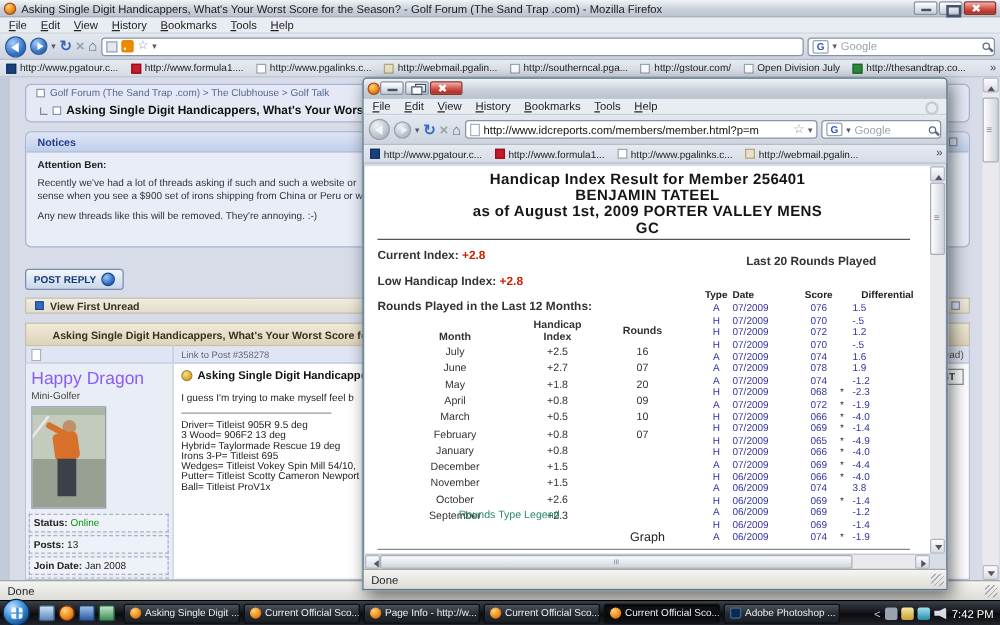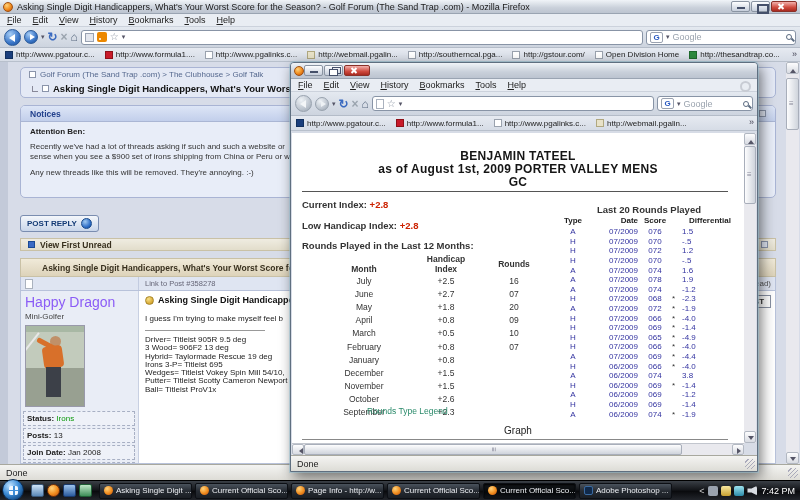--- a/index.html
+++ b/index.html
@@ -159,21 +159,21 @@
   .m-hrow{display:flex;font-weight:bold;text-align:center;}
   .m-c1{width:88px;text-align:center;}
   .m-c2{width:76px;text-align:center;}
   .m-c3{width:60px;text-align:center;}
   .m-row{display:flex;height:13.2px;align-items:center;}
   .legend-link{position:absolute;font-size:8.5px;color:#2a8a6a;}
   .rounds-title{position:absolute;font-size:9.5px;font-weight:bold;color:#333;text-align:center;}
   .rounds-tbl{position:absolute;left:268px;width:178px;font-size:8px;color:#3333a0;}
   .r-hrow{display:flex;font-weight:bold;color:#222;}
   .r-c1{width:26px;text-align:center;}
-  .r-c2{width:52px;text-align:right;}
+  .r-c2{width:52px;text-align:left;}
   .r-c3{width:34px;text-align:center;}
   .r-c4{width:10px;text-align:left;color:#333;}
   .r-c5{width:50px;}
   .r-row{display:flex;height:9.6px;align-items:center;}
   .graph-label{position:absolute;left:0;right:0;text-align:center;font-size:10px;color:#222;}
   .throbber{width:11px;height:11px;border-radius:50%;border:2px solid #c8ccd4;margin-left:auto;flex:none;}
 
   
   #taskbar{position:absolute;left:0;right:0;top:480px;height:20px;
     background:linear-gradient(#3a3f46,#15171b 45%,#0a0b0e 55%,#22252b);border-top:1px solid #000;
@@ -278,21 +278,21 @@
           <span>http://southerncal.pga...</span>
         </span>
 
         <span class="bm">
           <span class="fav page-icon"></span>
           <span>http://gstour.com/</span>
         </span>
 
         <span class="bm">
           <span class="fav page-icon"></span>
-          <span>Open Division Home</span>
+          <span>Open Division July</span>
         </span>
 
         <span class="bm">
           <span class="fav golfer-icon"></span>
           <span>http://thesandtrap.co...</span>
         </span>
       </div>
 
     <div id="forum-page">
       <div class="panel" style="top:5px;height:31px;background:#e4e9f5;">
@@ -351,21 +351,21 @@
             <span class="av-club"></span>
               <span class="av-head"></span>
               <span class="av-arm"></span>
             <span class="av-shirt"></span>
               <span class="av-legs"></span>
           </div>
           <div class="stats">
 
               <div class="stat-row">
                 <span class="stat-label">Status:</span>
-                <span class="stat-value online">Irons</span>
+                <span class="stat-value online">Online</span>
               </div>
 
               <div class="stat-row">
                 <span class="stat-label">Posts:</span>
                 <span class="stat-value">13</span>
               </div>
 
               <div class="stat-row">
                 <span class="stat-label">Join Date:</span>
                 <span class="stat-value">Jan 2008</span>
@@ -434,20 +434,21 @@
     <span class="throbber abs" style="right:6px;top:18px;"></span>
     <div class="navbar" style="height:24px;">
       <span class="navball disabled arrow-l"></span>
       <span class="navball small disabled"></span>
       <span class="dd-arrow">▾</span>
       <span class="tool-glyph">↻</span>
       <span class="tool-glyph gray">×</span>
       <span class="tool-glyph home">⌂</span>
       <span class="urlbar" style="flex:1;">
         <span class="page-glyph"></span>
+        <input value="http://www.idcreports.com/members/member.html?p=m" style="">
         <span class="star-glyph">☆</span>
         <span class="dd-arrow">▾</span>
       </span>
       <span class="searchbox" style="width:96px;">
         <span class="g-icon">G</span>
         <span class="dd-arrow">▾</span>
         <input placeholder="Google" style="">
         <span class="magnifier"></span>
       </span>
     </div>
@@ -470,20 +471,21 @@
           <span>http://www.pgalinks.c...</span>
         </span>
 
         <span class="bm">
           <span class="fav webmail-icon"></span>
           <span>http://webmail.pgalin...</span>
         </span>
       </div>
 
     <div id="report">
+      <div class="rep-head" style="top:3px;">Handicap Index Result for Member 256401</div>
       <div class="rep-head" style="top:16px;">BENJAMIN TATEEL</div>
       <div class="rep-head" style="top:29px;">as of August 1st, 2009 PORTER VALLEY MENS</div>
       <div class="rep-head" style="top:42px;">GC</div>
       <div class="rep-hr" style="top:58px;"></div>
 
       <div class="idx-line" style="top:66px;">
         <span>Current Index:</span>
         <span class="idx-val">+2.8</span>
       </div>
       <div class="idx-line" style="top:87px;">
@@ -567,21 +569,21 @@
               <span class="m-c1">September</span>
               <span class="m-c2">+2.3</span>
               <span class="m-c3"></span>
             </div>
           </div>
       </div>
       <div class="legend-link" style="top:273px;left:75px;">Rounds Type Legend</div>
 
       <div class="rounds-title" style="top:71px;left:268px;width:178px;">Last 20 Rounds Played</div>
       <div class="rounds-tbl" style="top:83px;">
-        <div class="r-hrow" style="height:11px;">
+        <div class="r-hrow" style="height:11px;margin-top:15px;">
           <span class="r-c1">Type</span>
           <span class="r-c2">Date</span>
           <span class="r-c3">Score</span>
           <span class="r-c4"></span>
           <span class="r-c5" style="text-align:center;width:56px;">Differential</span>
         </div>
         <div>
 
             <div class="r-row">
               <span class="r-c1">A</span>

